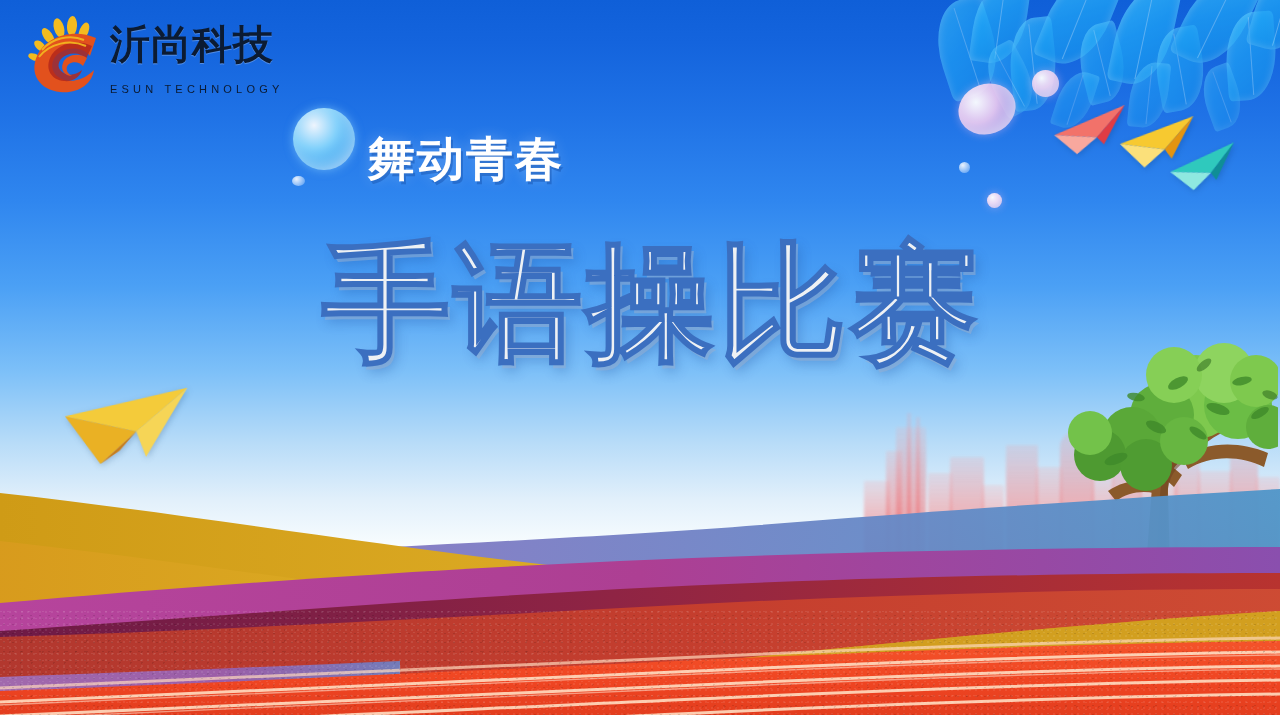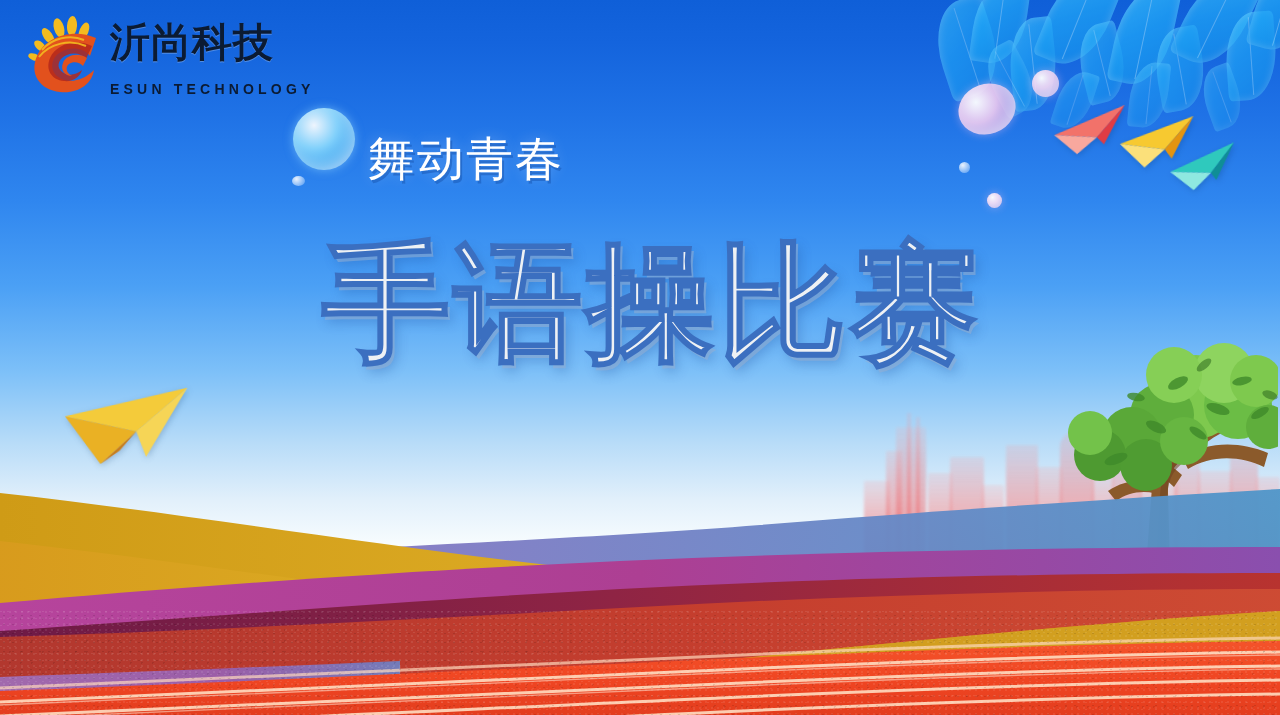--- a/index.html
+++ b/index.html
@@ -60,28 +60,28 @@
   
   #logo{position:absolute;left:18px;top:16px;display:flex;align-items:center;gap:0;}
   .logo-mark{position:relative;width:92px;height:82px;flex:0 0 auto;}
   .logo-text{display:flex;flex-direction:column;line-height:1;padding-top:4px;}
   .logo-cn{
     font-size:40px;font-weight:bold;letter-spacing:1px;color:#0b1b33;
     font-family:"DejaVu Sans","Liberation Sans",sans-serif;
     text-shadow:0 1px 0 rgba(255,255,255,.25);
   }
   .logo-en{
-    font-size:14px;font-weight:bold;letter-spacing:4.2px;color:#0b1b33;
+    font-size:11px;font-weight:normal;letter-spacing:4.2px;color:#0b1b33;
     margin-top:20px;
   }
 
   
   #subtitle{
     position:absolute;left:368px;top:128px;
-    font-size:47px;font-weight:normal;letter-spacing:2px;color:#ffffff;
+    font-size:47px;font-weight:bold;letter-spacing:2px;color:#ffffff;
     font-family:"DejaVu Sans","Liberation Sans",sans-serif;
     text-shadow:2px 3px 0 rgba(20,80,170,.45), 0 0 14px rgba(255,255,255,.25);
     white-space:nowrap;
   }
   #maintitle{
     position:absolute;left:322px;top:218px;
     font-size:128px;font-weight:bold;letter-spacing:4px;
     font-family:"DejaVu Sans","Liberation Sans",sans-serif;
     color:#eef1f4;
     white-space:nowrap;

